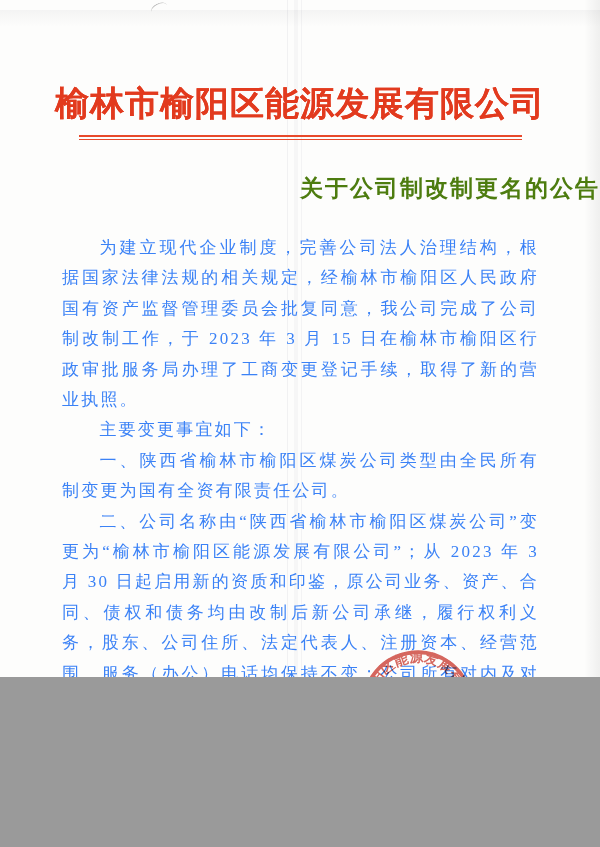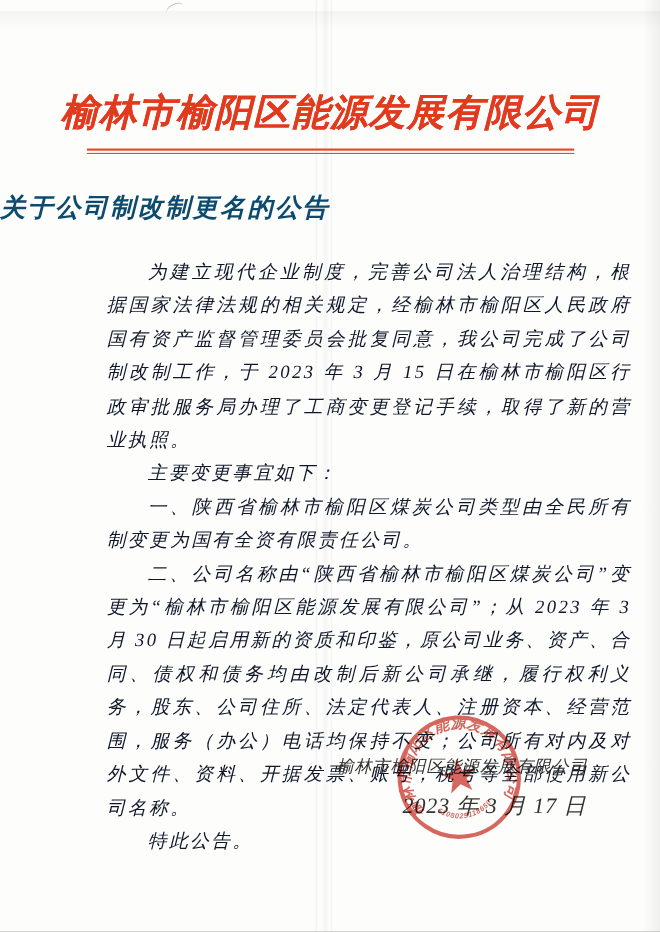--- a/index.html
+++ b/index.html
@@ -1,20 +1,19 @@
 <!DOCTYPE html>
 <html><head>
 <meta charset="utf-8">
 <style>
   html,body { margin:0; padding:0; background:#9a9a9a; }
   .page {
-    position:relative; width:600px; height:847px; margin:0 auto;
+    position:relative; width:600px; height:677px; margin:0 auto;
     background:#fdfdfc; overflow:hidden;
     font-family:"Liberation Serif","DejaVu Serif",serif;
-    font-style:italic;
   }
   
   .scan-top { position:absolute; top:10px; left:0; right:0; height:22px;
     background:linear-gradient(180deg, rgba(120,120,128,.07), rgba(120,120,128,0) 75%); }
   .scan-curve { position:absolute; left:151px; top:3px; width:17px; height:10px;
     border-top:1.5px solid #8d8d8d; border-radius:50% 60% 0 0; transform:rotate(-28deg); opacity:.55; }
   .scan-vline-a { position:absolute; left:287px; top:0; bottom:0; width:1px; background:rgba(90,90,115,.07); }
   .scan-vline-b { position:absolute; left:294px; top:0; bottom:0; width:4px; background:rgba(90,90,115,.045); }
   .scan-vline-c { position:absolute; left:301px; top:0; bottom:0; width:1px; background:rgba(90,90,115,.06); }
   .scan-right { position:absolute; right:0; top:0; bottom:0; width:16px;
@@ -26,27 +25,27 @@
     letter-spacing:1px; color:#e23a1e;
     font-family:"Liberation Sans","DejaVu Sans",sans-serif;
     text-shadow:0 0 .4px #e23a1e;
   }
   .red-rule {
     position:absolute; top:135px; left:79px; width:443px; height:1.5px;
     border-top:2.5px solid #e8492b; border-bottom:1.5px solid #e8492b;
   }
   .doc-title {
     position:absolute; top:173px; left:0; width:100%;
-    text-align:left; font-size:23px; font-weight:bold; color:#0c4a6e;
+    text-align:right; font-size:23px; font-weight:bold; color:#4d7c0f;
     letter-spacing:2px;
   }
   .body-text {
     position:absolute; top:233px; left:62px; width:477px;
     font-size:17px; line-height:30.4px; letter-spacing:2.2px;
-    color:#0f172a; text-align:justify;margin-left:35px;
+    color:#3b82f6; text-align:justify;
   }
   .body-text p { margin:0; text-indent:2.2em; }
 
   .sig-company {
     position:absolute; top:687px; left:306px; font-size:15.5px;
     letter-spacing:0.8px; color:#333; white-space:nowrap;
   }
   .sig-date {
     position:absolute; top:719px; left:366px; font-size:20px;
     letter-spacing:0.8px; color:#333; white-space:nowrap;

